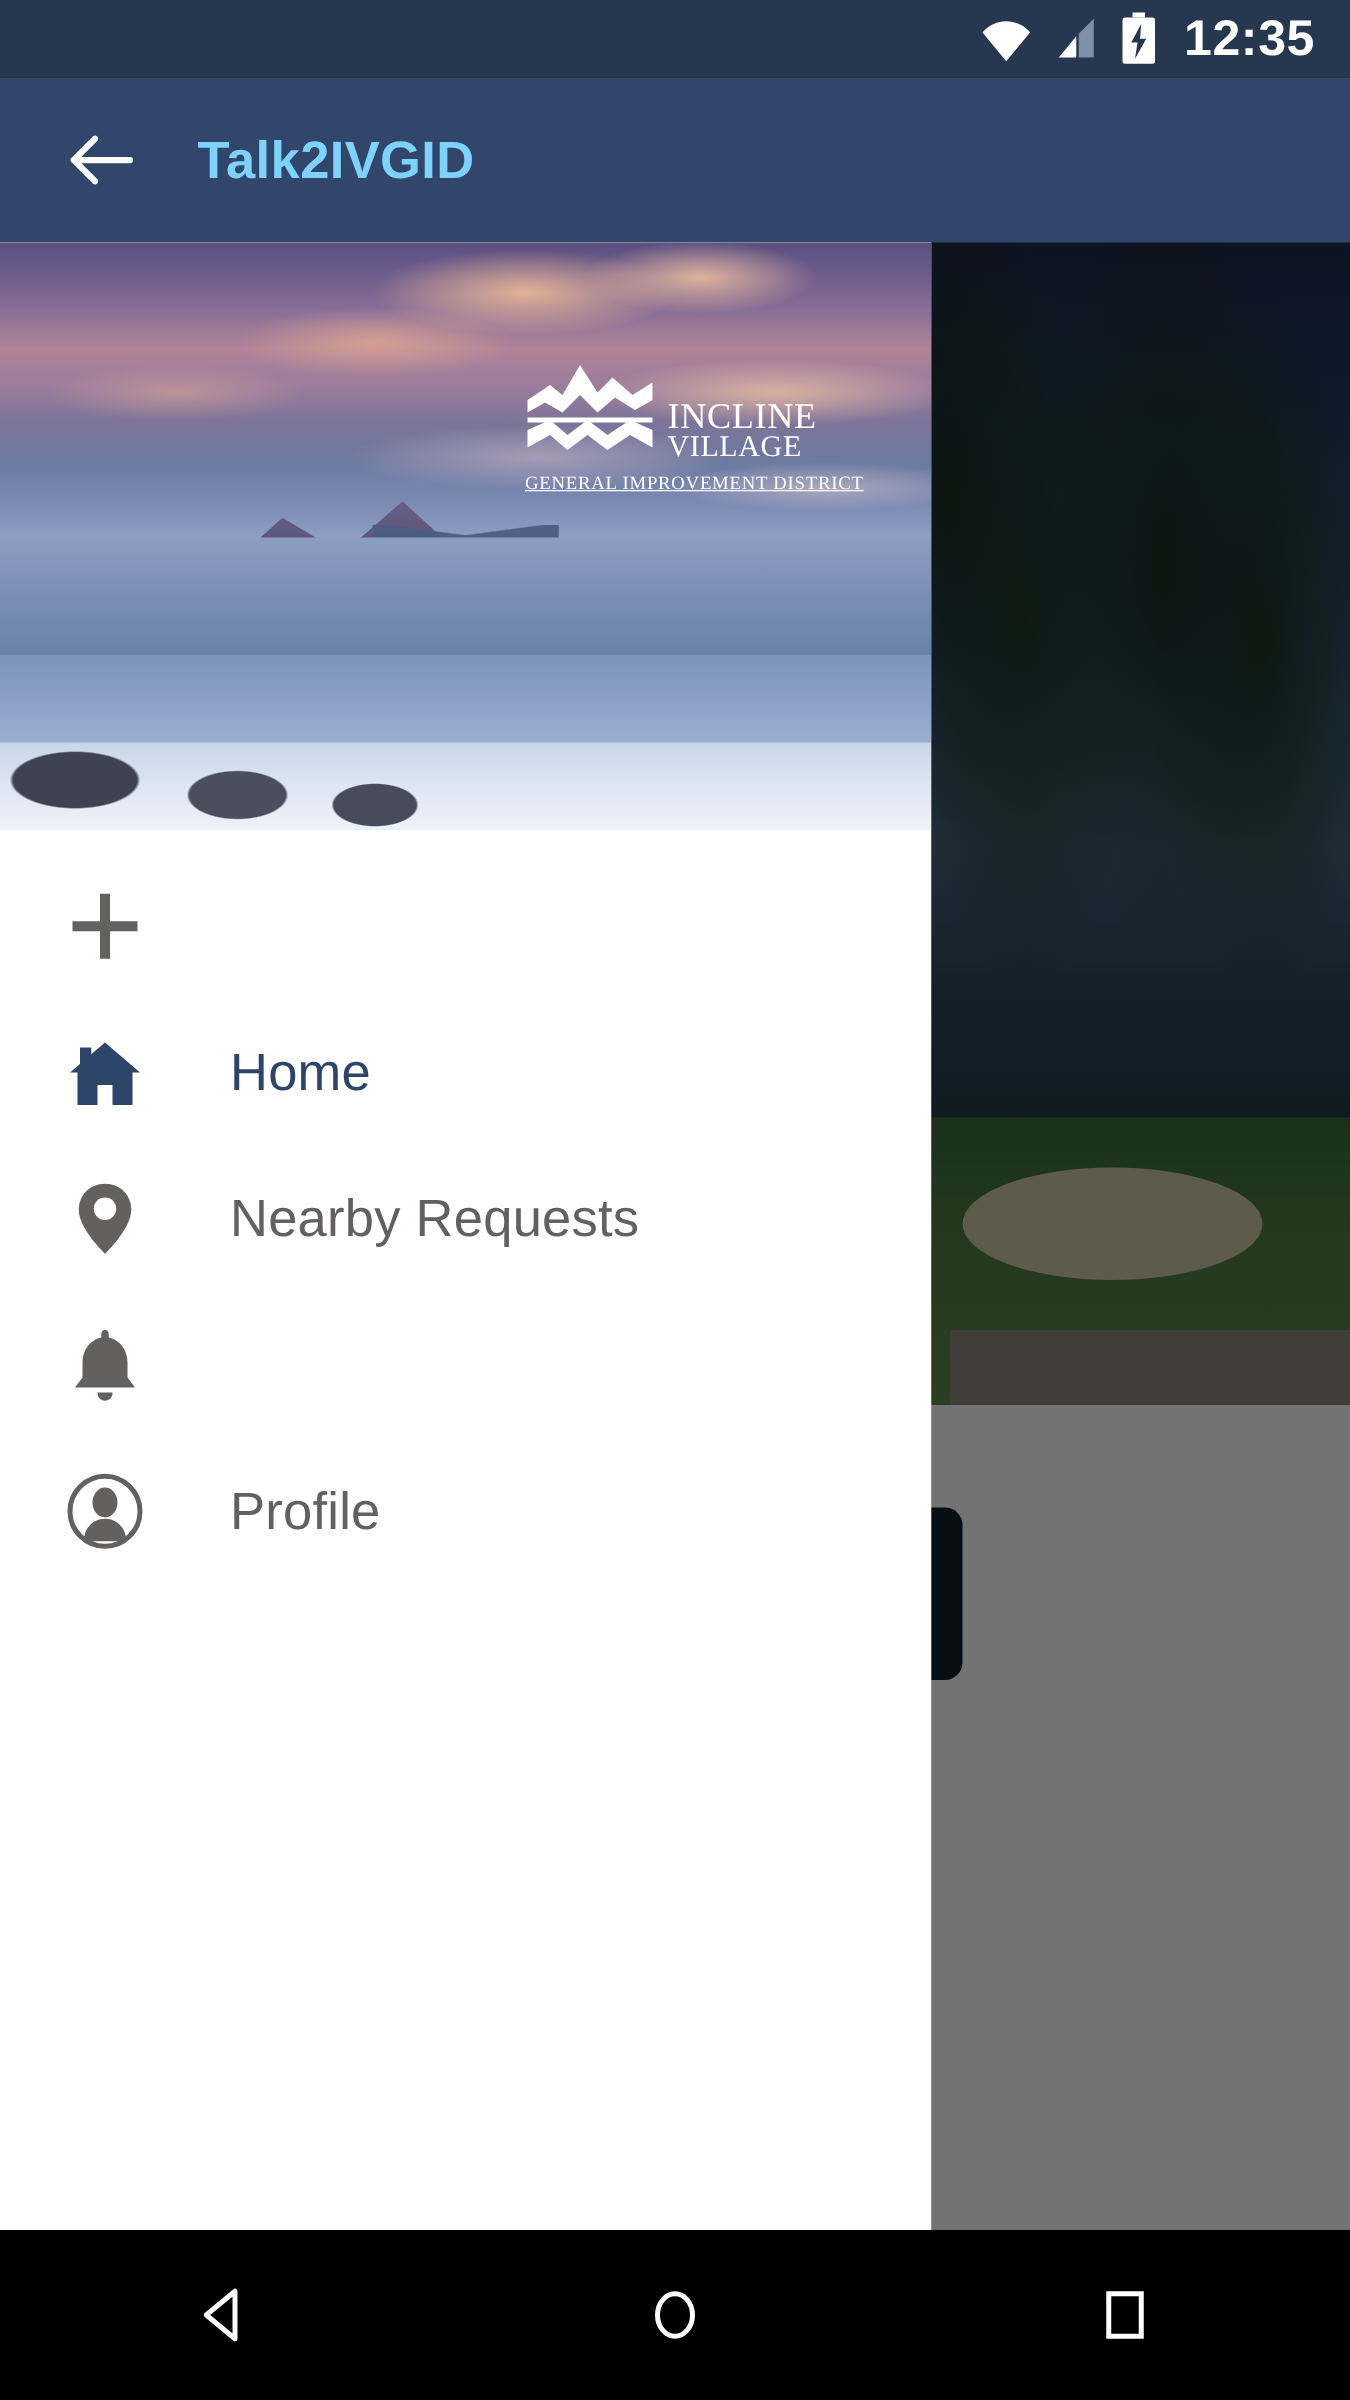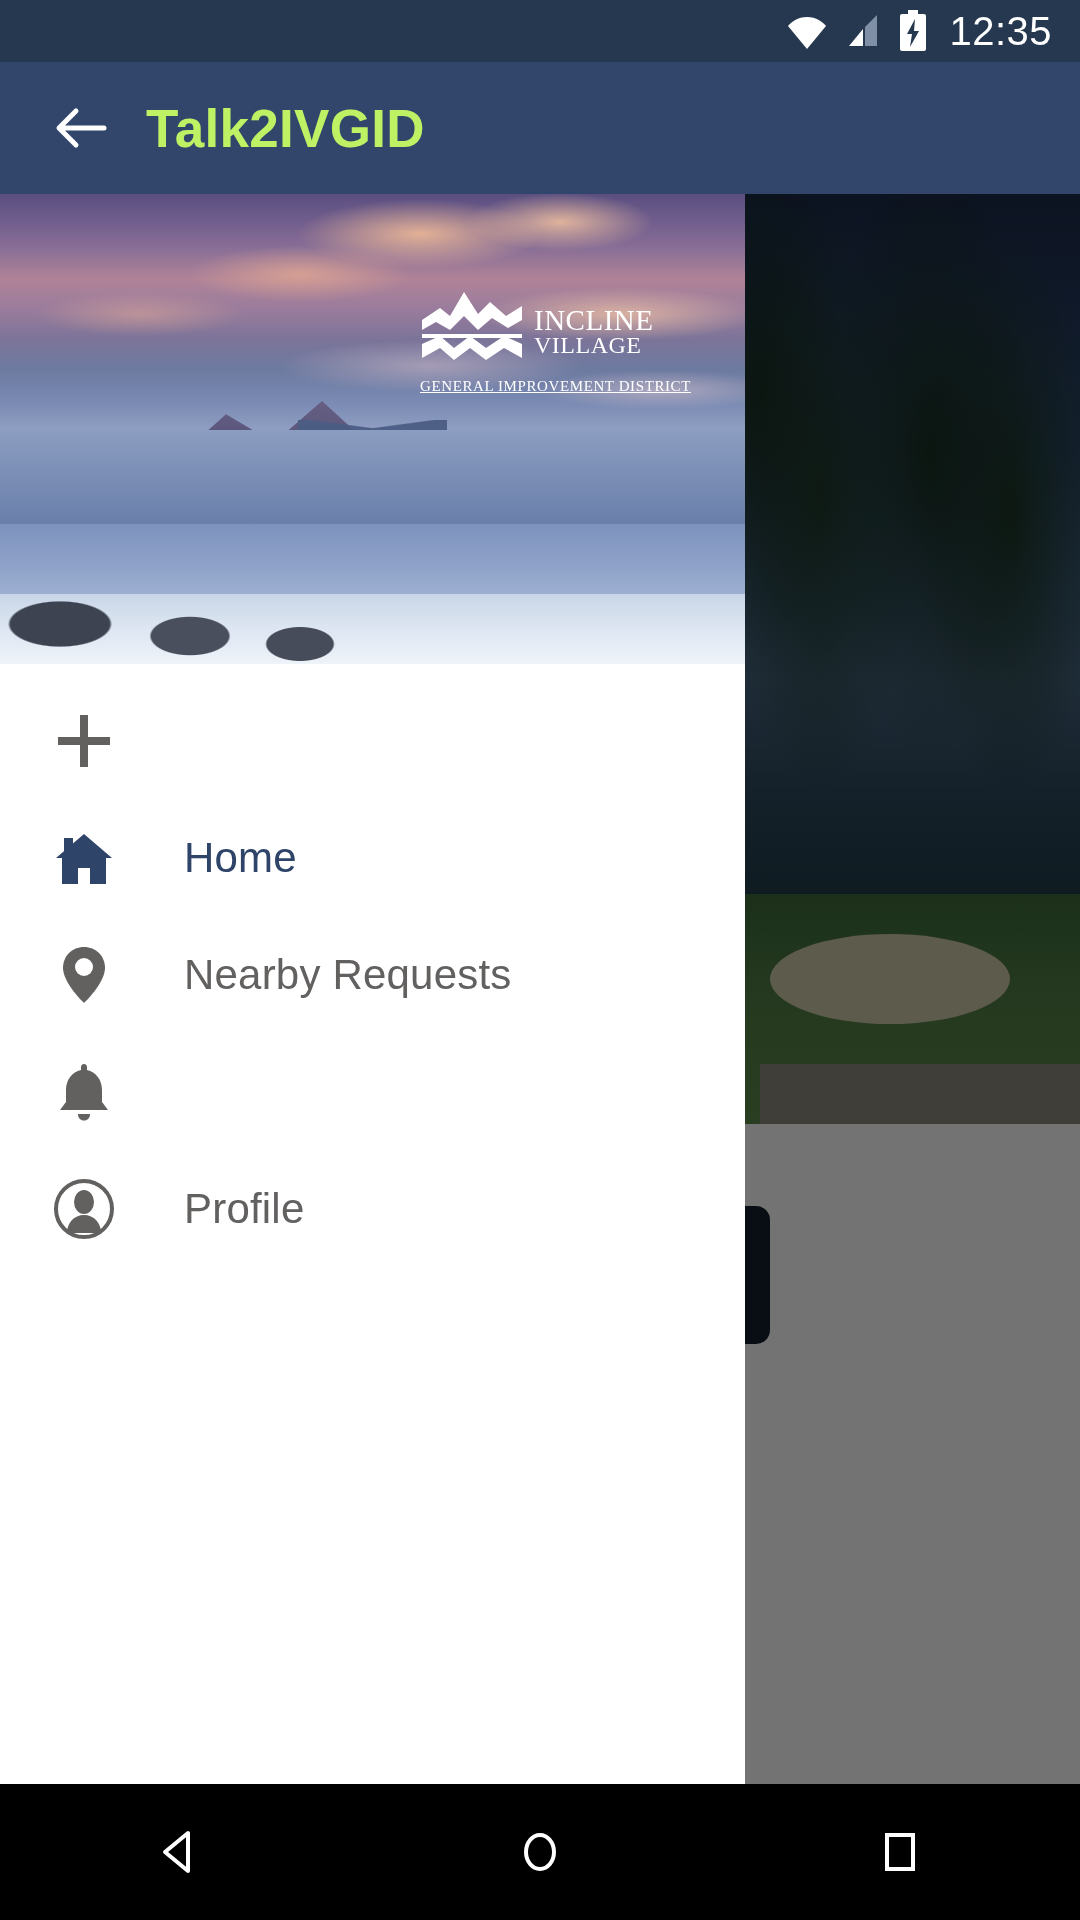--- a/index.html
+++ b/index.html
@@ -12,36 +12,36 @@
   #screen { position:relative; width:1080px; height:1920px; overflow:hidden; background:#000; }
 
   
   .status-bar{
     position:absolute; left:0; top:0; width:1080px; height:62px;
     background:#25384f; display:flex; align-items:center;
     justify-content:flex-end; padding-right:28px; gap:14px;
   }
   .sb-icon{ display:flex; align-items:center; justify-content:center; }
   .sb-time{
-    color:#fff; font-size:40px; font-weight:400; letter-spacing:0.5px;
+    color:#fff; font-size:40px; font-weight:700; letter-spacing:0.5px;
     line-height:1; margin-left:6px;
   }
 
   
   .app-bar{
     position:absolute; left:0; top:62px; width:1080px; height:132px;
     background:#31466a; display:flex; align-items:center; padding-left:44px;
   }
   .back-btn{
     width:76px; height:76px; display:flex; align-items:center;
     justify-content:center; flex:0 0 auto;
   }
   .app-title{
-    color:#bef264; font-size:53px; font-weight:bold; letter-spacing:0.3px;
-    margin-left:26px; white-space:nowrap;
+    color:#7dd3fc; font-size:42px; font-weight:bold; letter-spacing:0.3px;
+    margin-left:38px; white-space:nowrap;
   }
 
   
   .bg-content{
     position:absolute; left:0; top:194px; width:1080px; height:1590px;
     overflow:hidden; background:#0d2038;
   }
   .bg-photo{
     position:absolute; left:0; top:0; width:1080px; height:930px;
     background:
@@ -146,21 +146,21 @@
       radial-gradient(ellipse 90px 40px at 60px 40px, #3e4352 0%, #3e4352 55%, transparent 58%),
       radial-gradient(ellipse 70px 34px at 190px 52px, #4a4f5e 0%, #4a4f5e 55%, transparent 58%),
       radial-gradient(ellipse 60px 30px at 300px 60px, #474c5b 0%, #474c5b 55%, transparent 58%);
   }
 
   
   .logo{
     position:absolute; left:420px; top:92px; width:320px; height:108px;
     display:flex; flex-direction:column; align-items:flex-start;
   }
-  .logo-row{ display:flex; align-items:center; gap:10px; }
+  .logo-row{ display:flex; align-items:flex-end; gap:10px; }
   .logo-mark{ flex:0 0 auto; }
   .logo-words{ display:flex; flex-direction:column; margin-top:8px; }
   .logo-line1, .logo-line2{
     color:#ffffff; font-family:"Liberation Serif", serif;
     letter-spacing:0.5px; line-height:0.98; white-space:nowrap;
   }
   .logo-line1{ font-size:29px; }
   .logo-line2{ font-size:24px; }
   .logo-rule{
     width:214px; height:2px; background:#ffffff; margin-top:4px; margin-left:0;

